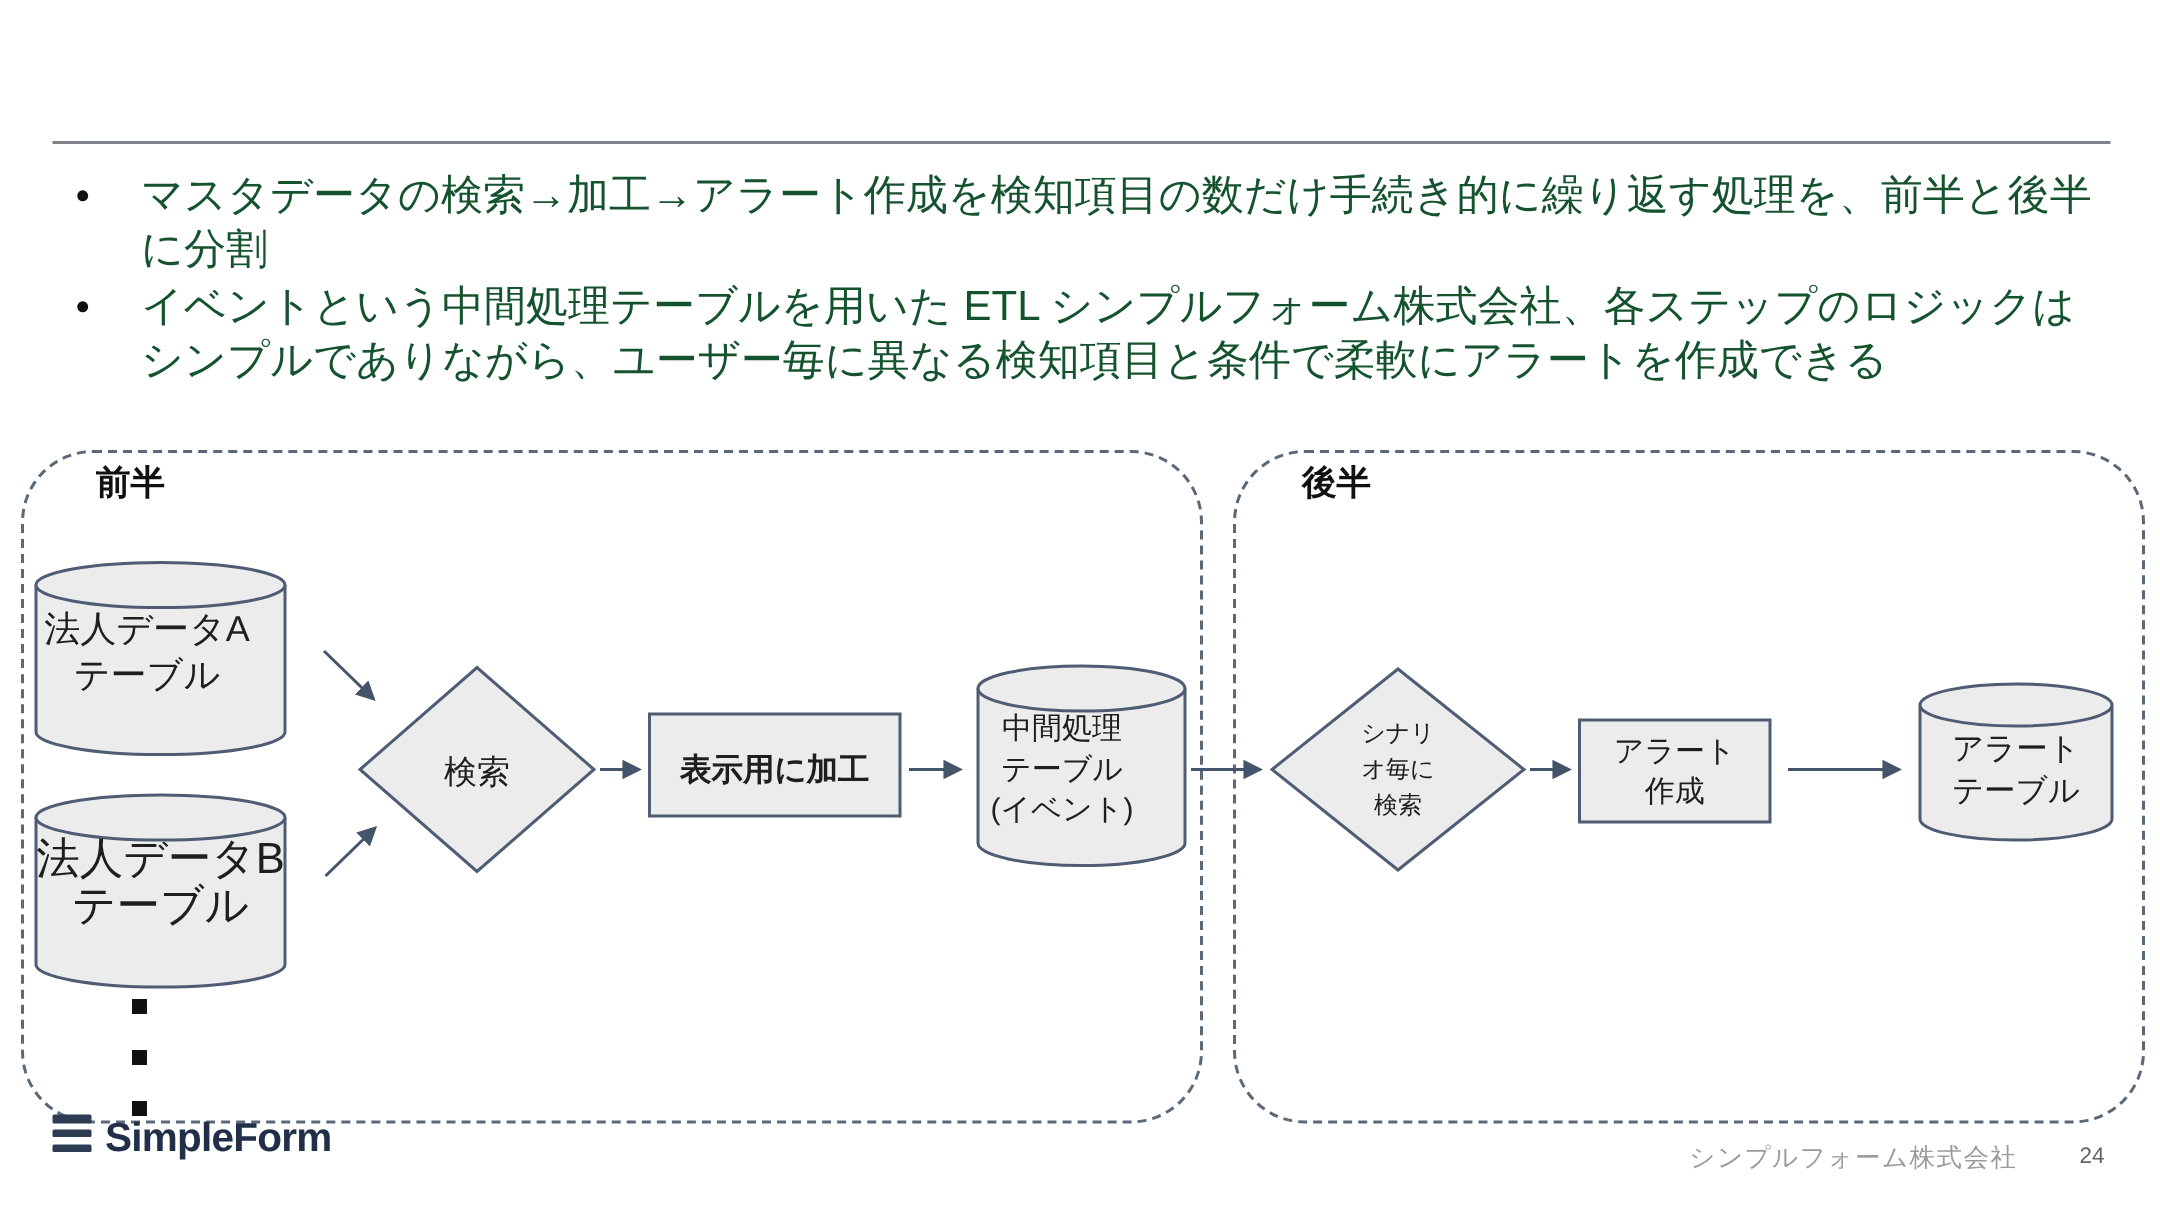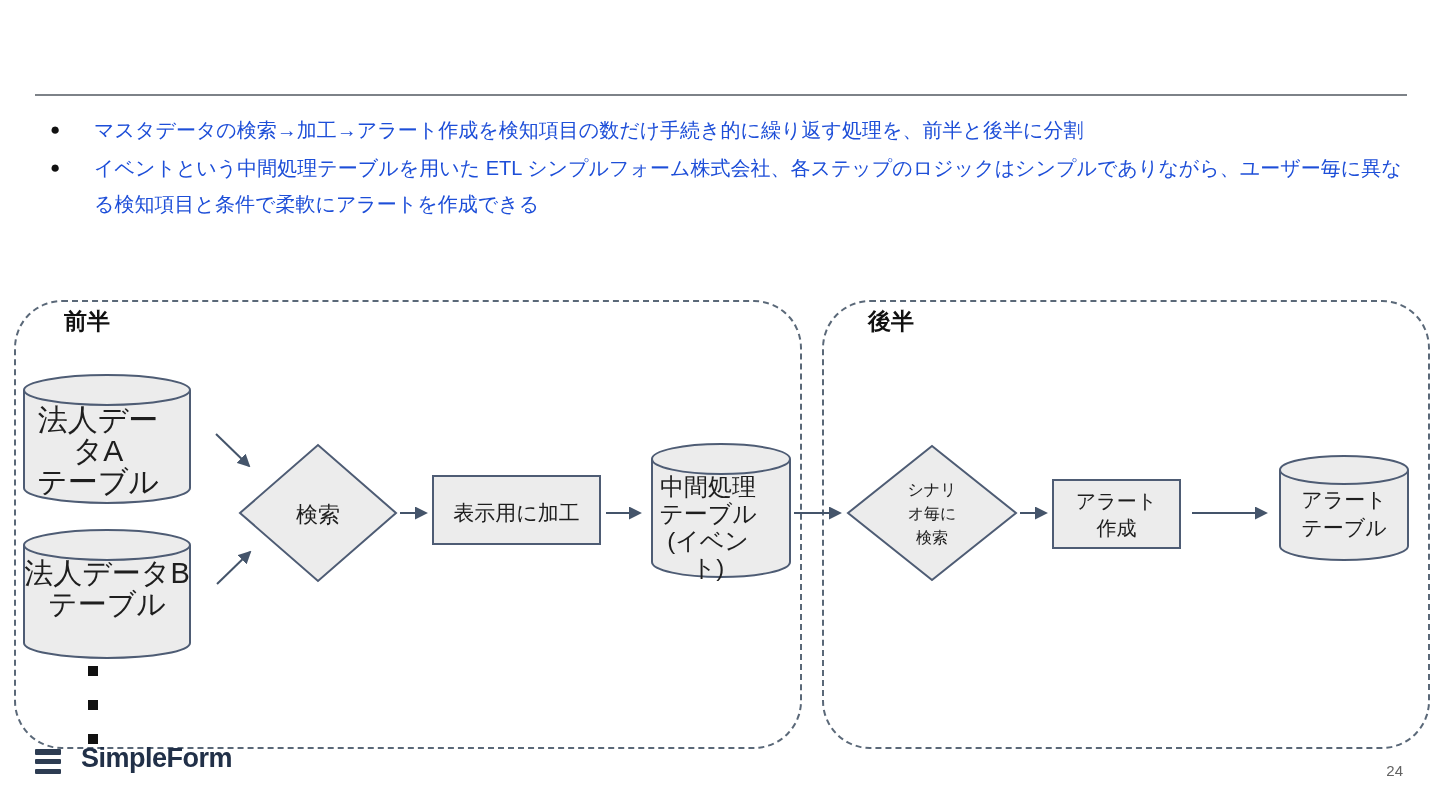--- a/index.html
+++ b/index.html
@@ -16,52 +16,52 @@
     position:absolute;left:35px;top:94px;width:1372px;height:0;
     border-top:2px solid #7d8288;
   }
   
   .bullets{position:absolute;left:48px;top:112px;width:1360px;}
   .bullet-row{display:flex;align-items:flex-start;margin-bottom:2px;}
   .bullet-marker{
     width:44px;flex:0 0 44px;font-size:17px;line-height:36px;color:#111;
     text-align:left;padding-left:2px;
   }
-  .bullet-text{flex:1;font-size:20px;line-height:36px;color:#1d4ed8;}
+  .bullet-text{flex:1;font-size:28px;line-height:36px;color:#14532d;}
   
   .diagram{position:absolute;left:0;top:0;width:1440px;height:810px;}
   .group-box{
     position:absolute;border:2px dashed #5a6878;border-radius:48px;
     background:transparent;
   }
   .group-box.first{left:14px;top:300px;width:784px;height:445px;}
   .group-box.second{left:822px;top:300px;width:604px;height:445px;}
   .group-label{
     position:absolute;font-size:23px;font-weight:700;color:#111;
   }
   .group-label.first{left:64px;top:306px;}
   .group-label.second{left:868px;top:306px;}
   svg.shapes{position:absolute;left:0;top:0;width:1440px;height:810px;display:block;}
   .shape{fill:#ececec;stroke:#4e5c74;stroke-width:2px;}
   .arrow{stroke:#44546a;stroke-width:2px;fill:none;}
   .node-label{
     position:absolute;text-align:center;white-space:pre-line;color:#1e1e1e;
   }
-  .lbl-table-a{left:24px;top:404px;width:148px;font-size:30px;line-height:31px;}
+  .lbl-table-a{left:24px;top:404px;width:148px;font-size:24px;line-height:31px;}
   .lbl-table-b{left:24px;top:558px;width:166px;font-size:29px;line-height:31px;}
   .lbl-search{left:240px;top:500px;width:156px;font-size:22px;}
-  .lbl-transform{left:433px;top:499px;width:167px;font-size:21px;}
-  .lbl-intermediate{left:652px;top:473px;width:112px;font-size:24px;line-height:27px;}
+  .lbl-transform{left:433px;top:499px;width:167px;font-size:21px;font-weight:bold;}
+  .lbl-intermediate{left:652px;top:473px;width:112px;font-size:20px;line-height:27px;}
   .lbl-scenario{left:872px;top:478px;width:120px;font-size:16px;line-height:24px;}
   .lbl-alert-create{left:1053px;top:488px;width:127px;font-size:20px;line-height:27px;}
   .lbl-alert-table{left:1280px;top:486px;width:128px;font-size:21px;line-height:28px;}
   .dot{position:absolute;width:10px;height:10px;background:#111;left:88px;}
   .dot.d1{top:666px;} .dot.d2{top:700px;} .dot.d3{top:734px;}
   
-  .logo{position:absolute;left:35px;top:743px;display:flex;align-items:flex-end;gap:11px;}
+  .logo{position:absolute;left:35px;top:743px;display:flex;align-items:flex-start;}
   .logo-bars{width:26px;height:25px;display:flex;flex-direction:column;justify-content:space-between;margin-right:9px;}
   .logo-bars span{display:block;height:5.5px;background:#2d3c52;border-radius:1px;}
   .logo-text{font-size:27px;font-weight:700;color:#213048;letter-spacing:-0.5px;}
   .company{
     position:absolute;right:95px;top:760px;font-size:17px;color:#9b9b9b;letter-spacing:1px;
   }
   .page-number{
     position:absolute;right:37px;top:762px;font-size:15px;color:#636363;margin-left:20px;
   }
 </style>
@@ -158,15 +158,16 @@
   </div>
 
   <div class="logo">
     <span class="logo-bars">
       <span></span>
         <span></span>
         <span></span>
     </span>
     <span class="logo-text">SimpleForm</span>
   </div>
+  <div class="company">シンプルフォーム株式会社</div>
   <div class="page-number">24</div>
 
 </div>
 
 </body></html>

